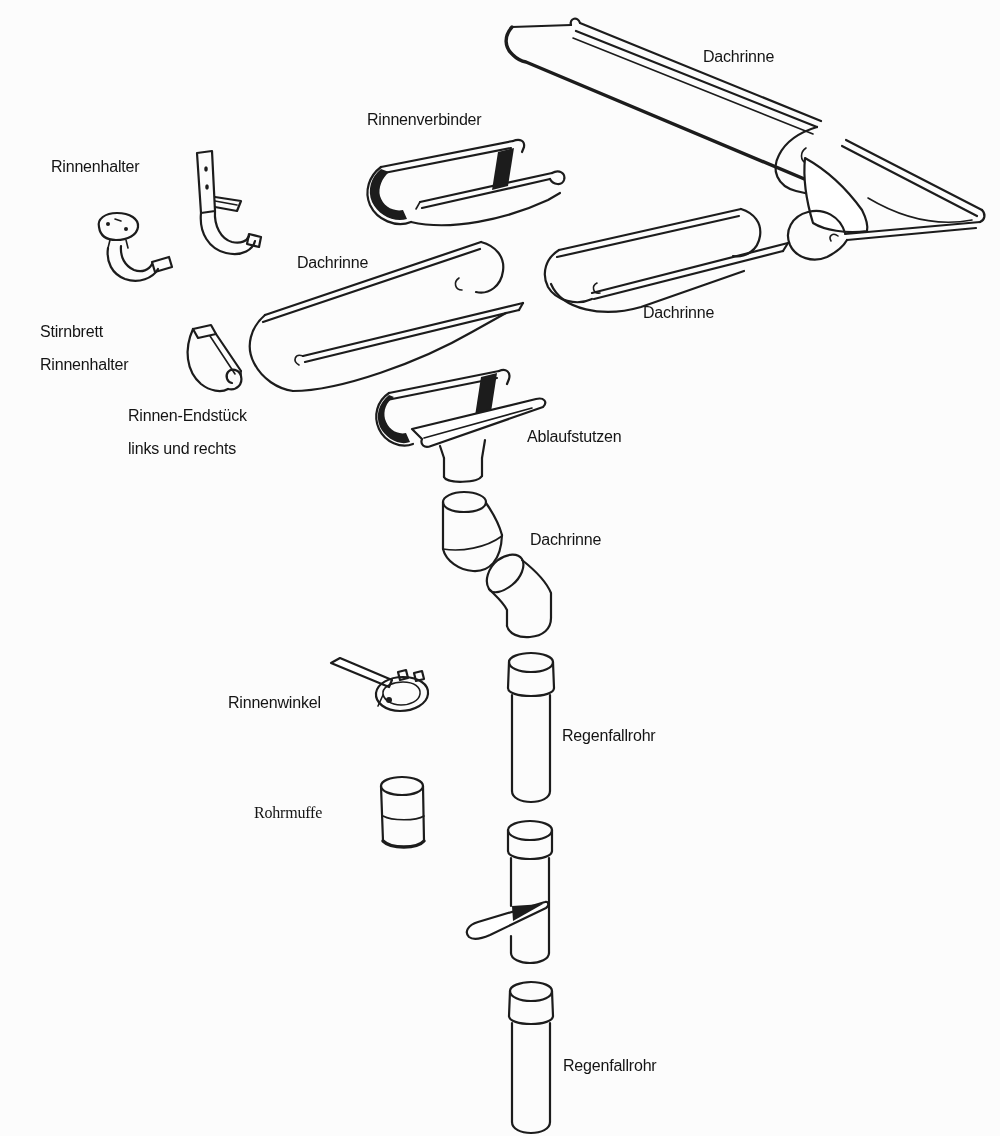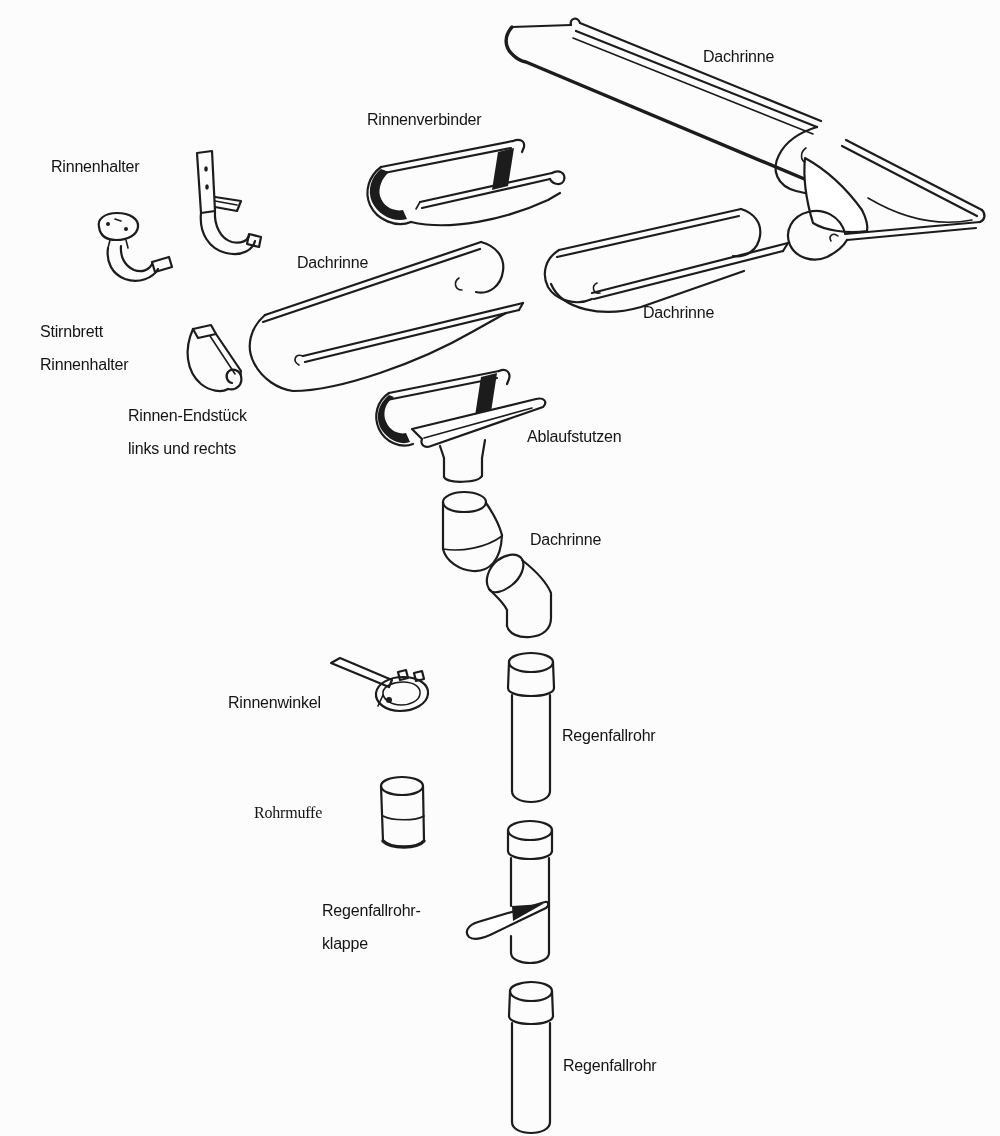--- a/index.html
+++ b/index.html
@@ -211,17 +211,15 @@
 Rinnenhalter</div>
   <div class="lbl" style="left:297px;top:246px;">Dachrinne</div>
   <div class="lbl" style="left:643px;top:296px;">Dachrinne</div>
   <div class="lbl" style="left:128px;top:399px;">Rinnen-Endstück
 links und rechts</div>
   <div class="lbl" style="left:527px;top:420px;">Ablaufstutzen</div>
   <div class="lbl" style="left:530px;top:523px;">Dachrinne</div>
   <div class="lbl" style="left:228px;top:686px;">Rinnenwinkel</div>
   <div class="lbl" style="left:562px;top:719px;">Regenfallrohr</div>
   <div class="lbl" style="left:254px;top:796px;font-family:Liberation Serif, serif;">Rohrmuffe</div>
-  <div class="lbl" style="left:322px;top:894px;">Regenfallrohr-
-klappe</div>
   <div class="lbl" style="left:563px;top:1049px;">Regenfallrohr</div>
 
 </div>
 
 </body></html>

